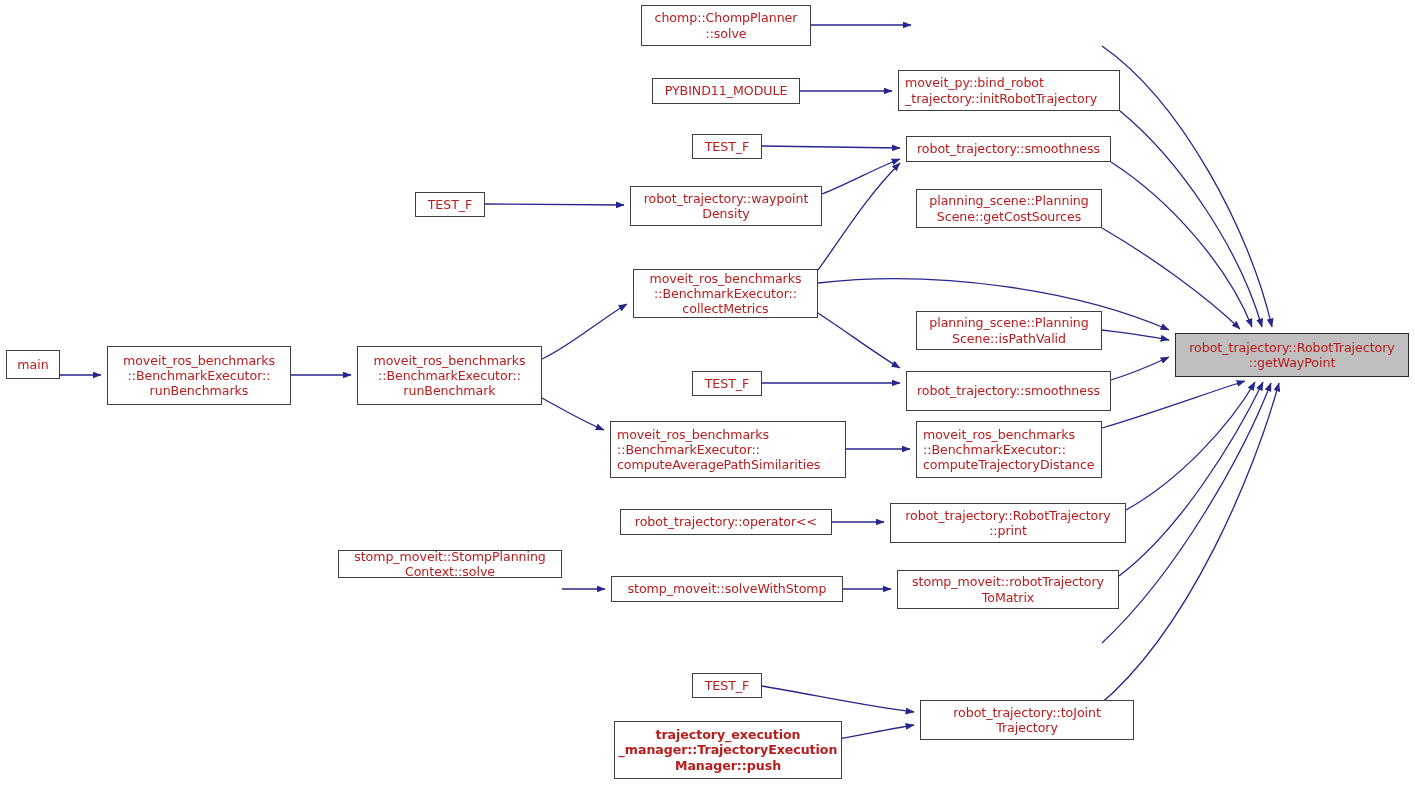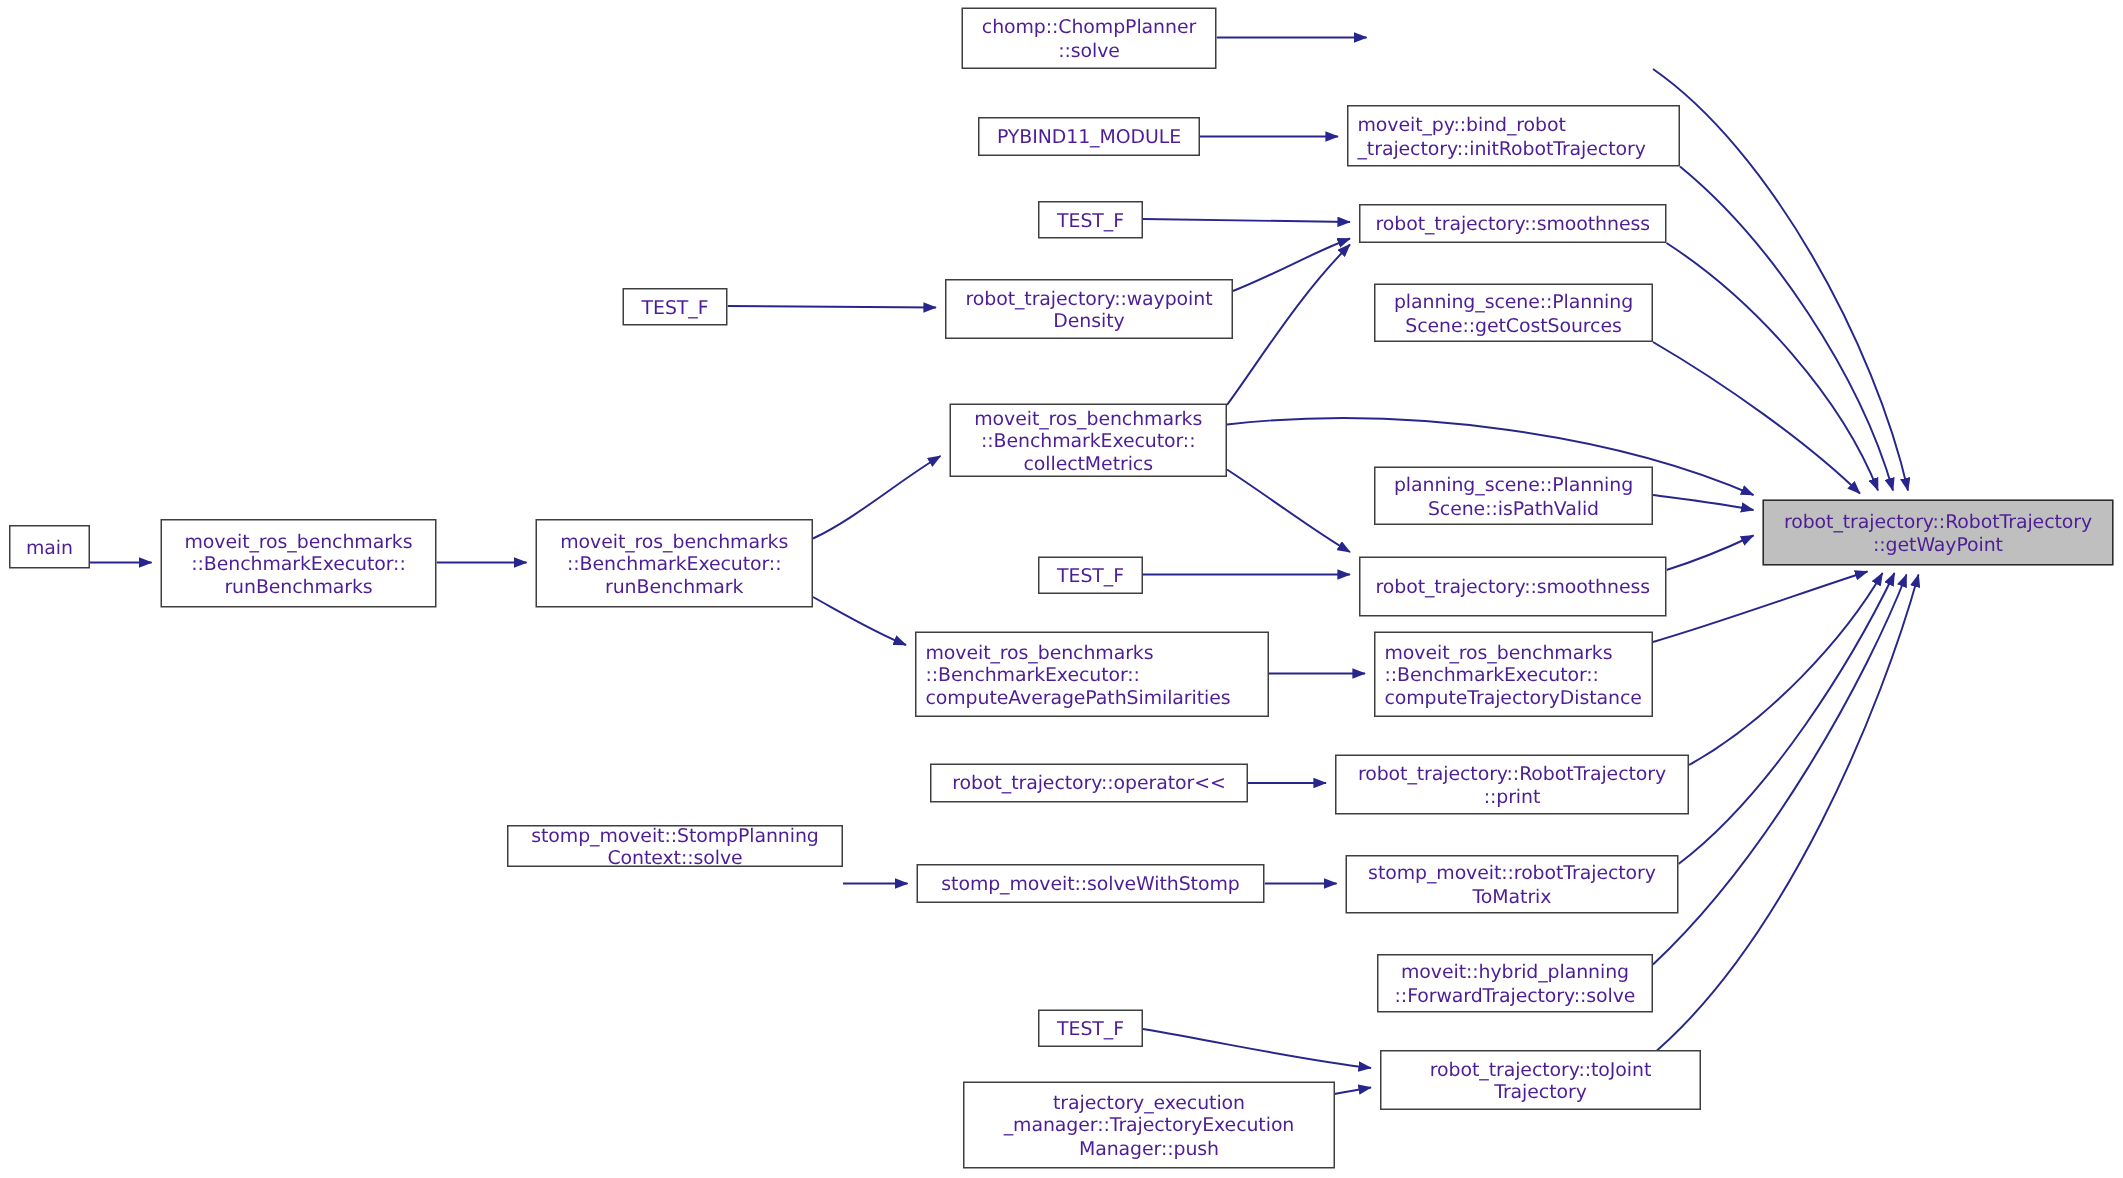--- a/index.html
+++ b/index.html
@@ -29,21 +29,21 @@
     left: 0;
     top: 0;
     width: 1415px;
     height: 785px;
   }
   .node {
     position: absolute;
     box-sizing: border-box;
     border: 1px solid #3f3f3f;
     background: #ffffff;
-    color: #4c1d95;
+    color: #b91c1c;
     display: flex;
     align-items: center;
     justify-content: center;
     text-align: center;
     font-size: 12.6px;
     line-height: 15.2px;
     letter-spacing: -0.05px;
     white-space: pre-line;
     padding: 11px 3px;
   }
@@ -138,23 +138,21 @@
 ::BenchmarkExecutor::
 computeTrajectoryDistance</div>
       <div class="node" style="left: 620px; top: 509px; width: 212px; height: 26px;">robot_trajectory::operator&lt;&lt;</div>
       <div class="node" style="left: 890px; top: 503px; width: 236px; height: 40px;">robot_trajectory::RobotTrajectory
 ::print</div>
       <div class="node" style="left: 338px; top: 550px; width: 224px; height: 28px;">stomp_moveit::StompPlanning
 Context::solve</div>
       <div class="node" style="left: 897px; top: 570px; width: 222px; height: 39px;">stomp_moveit::robotTrajectory
 ToMatrix</div>
       <div class="node" style="left: 611px; top: 576px; width: 232px; height: 26px;">stomp_moveit::solveWithStomp</div>
-      <div class="node" style="left: 918px; top: 636px; width: 184px; height: 39px;">moveit::hybrid_planning
-::ForwardTrajectory::solve</div>
       <div class="node" style="left: 692px; top: 673px; width: 70px; height: 25px;">TEST_F</div>
       <div class="node" style="left: 920px; top: 700px; width: 214px; height: 40px;">robot_trajectory::toJoint
 Trajectory</div>
-      <div class="node" style="left: 642px; top: 721px; width: 248px; height: 58px;">trajectory_execution
+      <div class="node" style="left: 614px; top: 721px; width: 228px; height: 58px; font-weight: bold;">trajectory_execution
 _manager::TrajectoryExecution
 Manager::push</div>
     </div>
 
 </div>
 
 </body></html>

